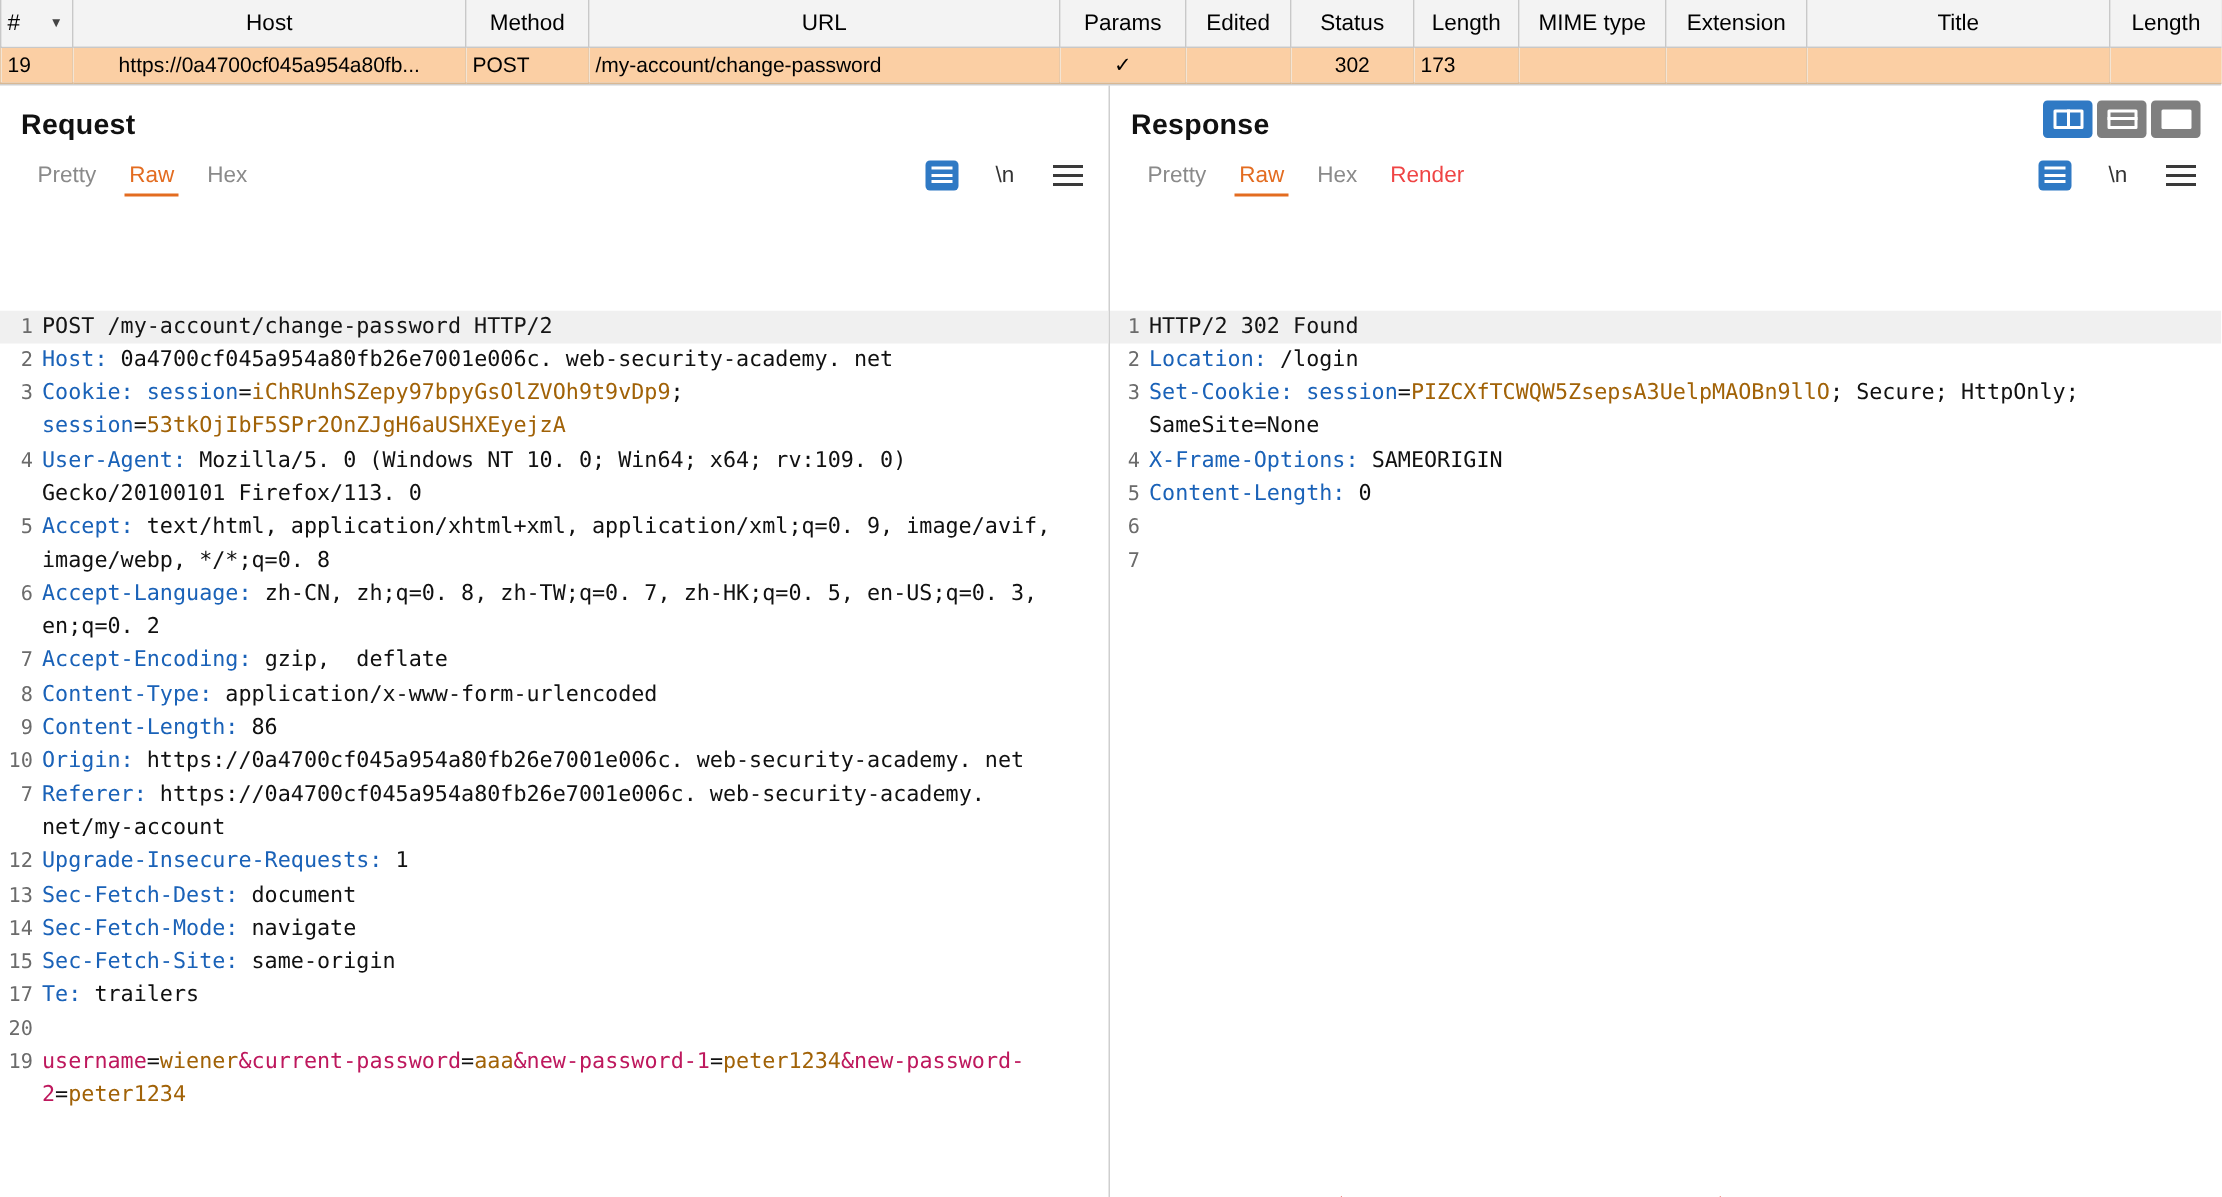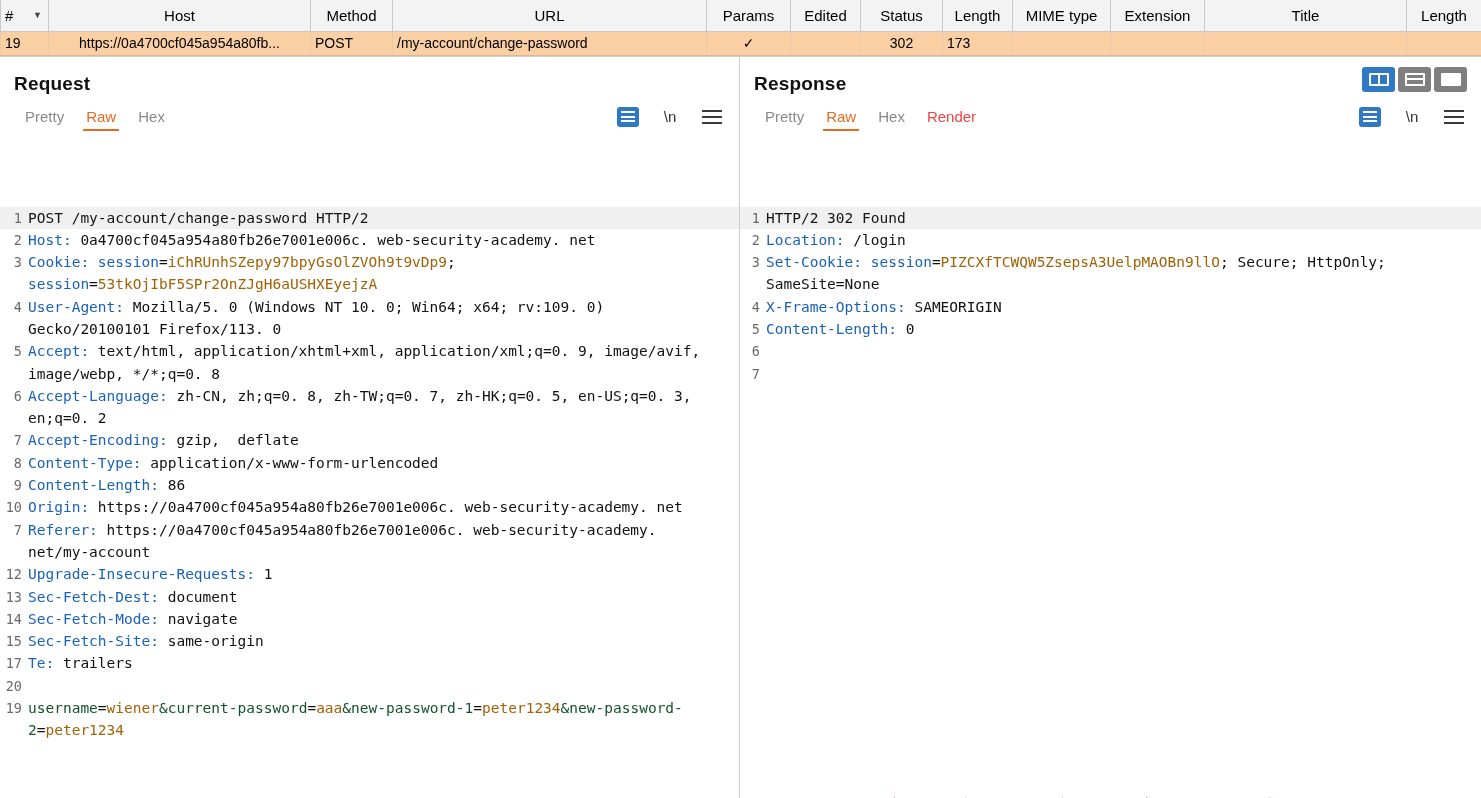--- a/index.html
+++ b/index.html
@@ -219,21 +219,21 @@
     word-break: break-word;
     color: #141414;
     padding-right: 8px;
   }
   .pane-request .code-txt { max-width: 690px; }
   .pane-response .code-txt { max-width: 700px; }
 
   .hk { color: #1a62b8; }      
   .hv { color: #111; }         
   .red { color: #a16207; }     
-  .blue-lit { color: #14532d; }
+  .blue-lit { color: #be185d; }
 
   
   .first-line {
     background: #f0f0f0;
   }
   .pane-request .first-line { width: 740px; }
   .pane-response .first-line { width: 741px; }
 
   
   .annotation {

